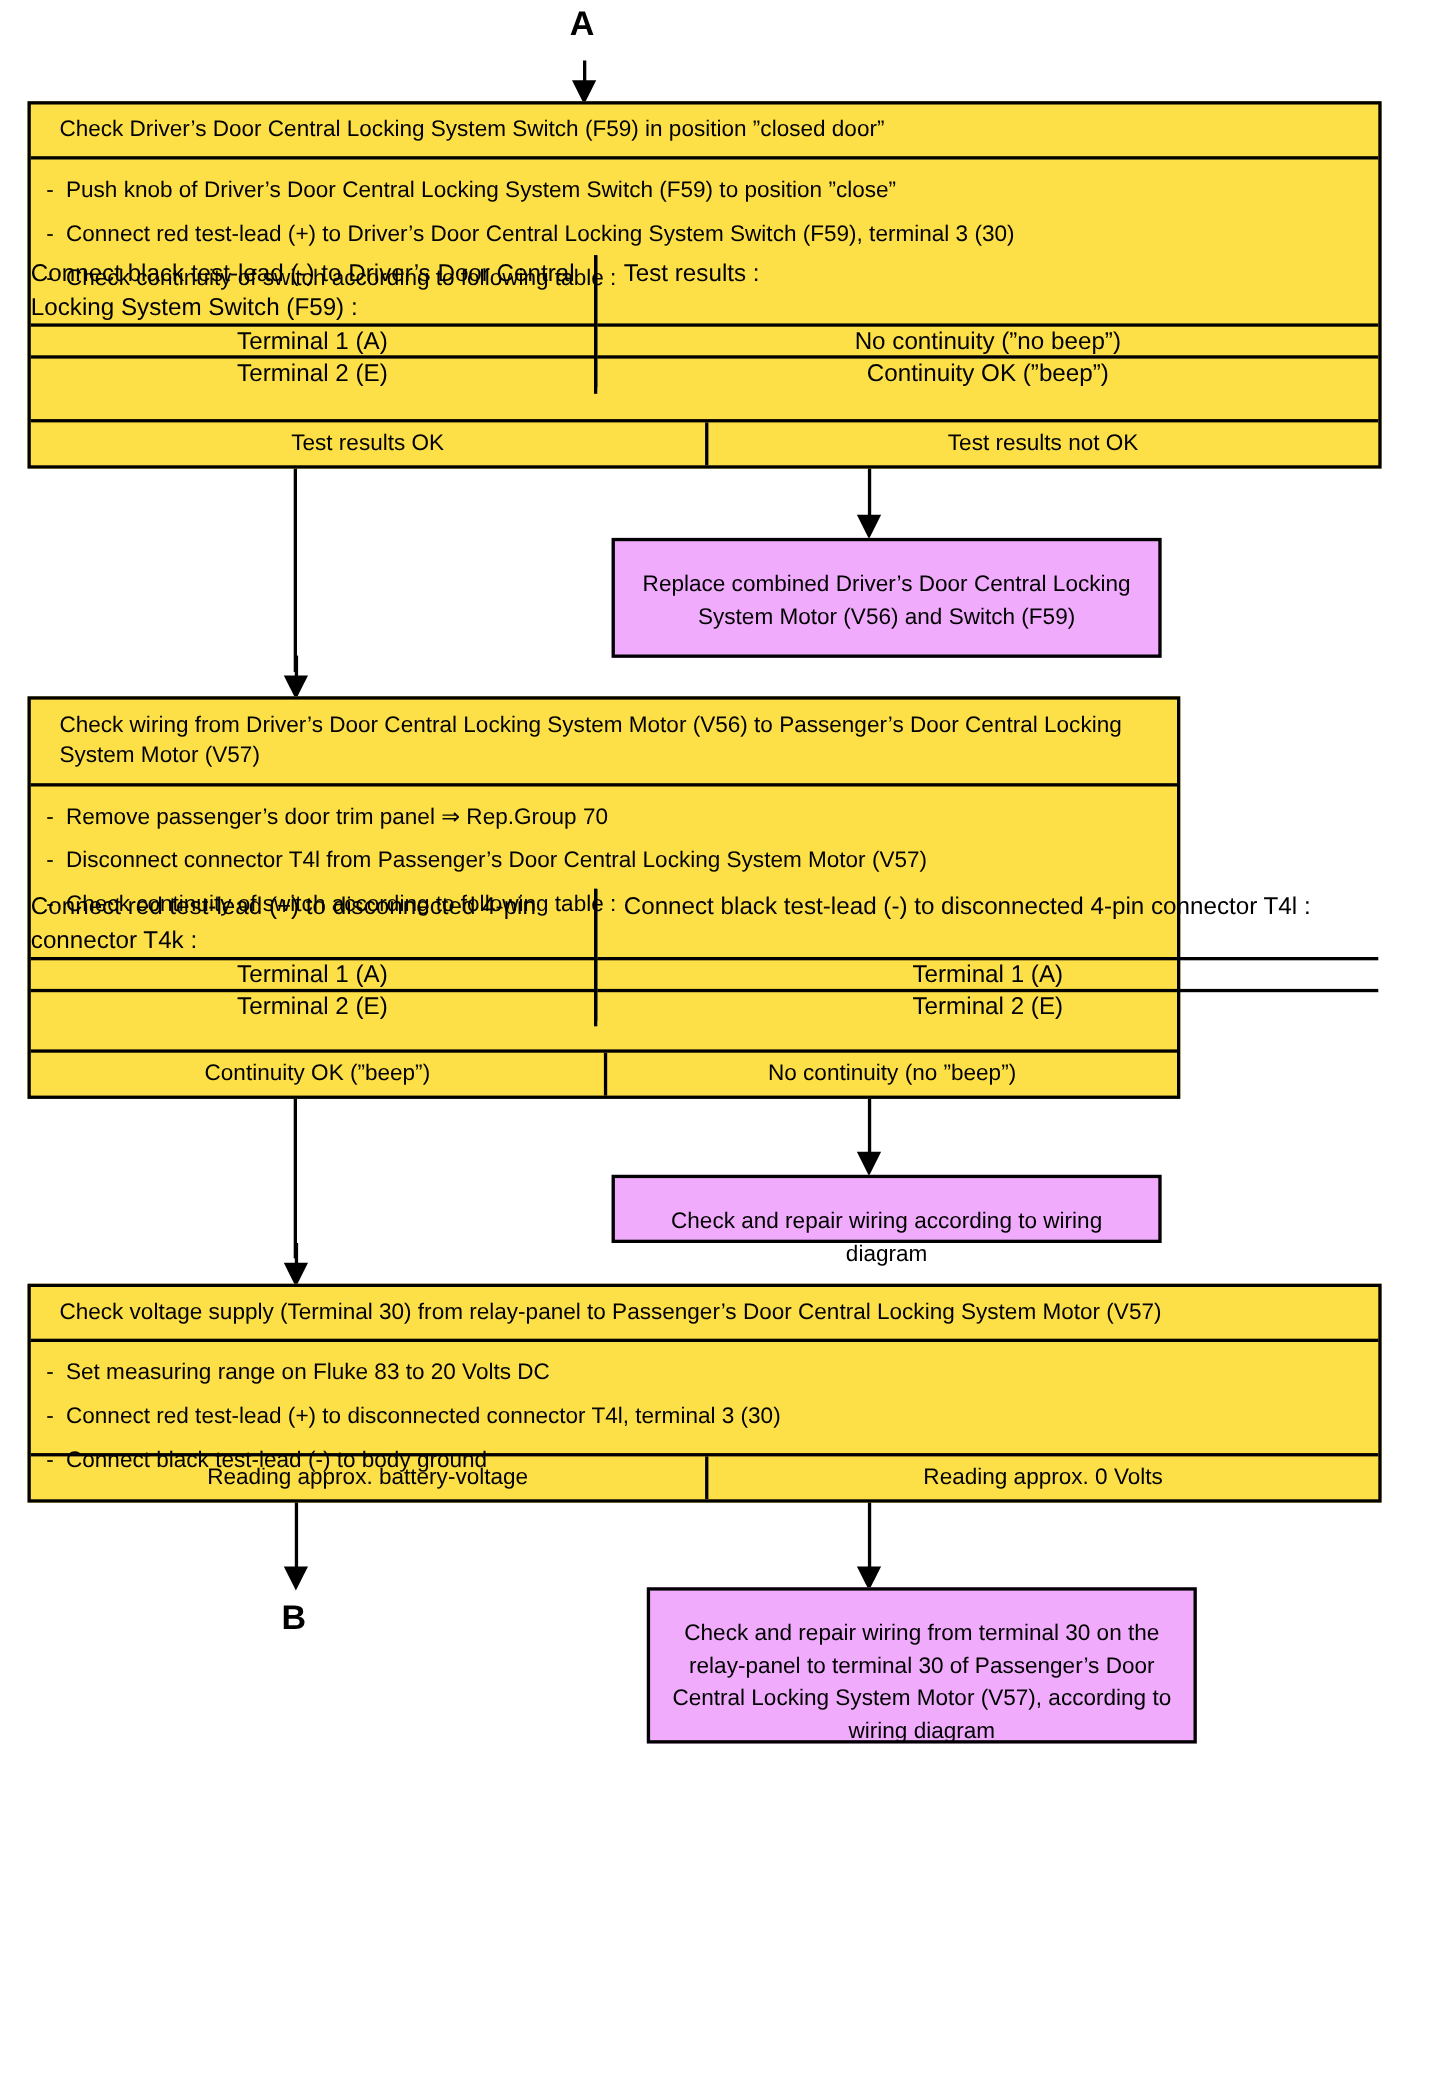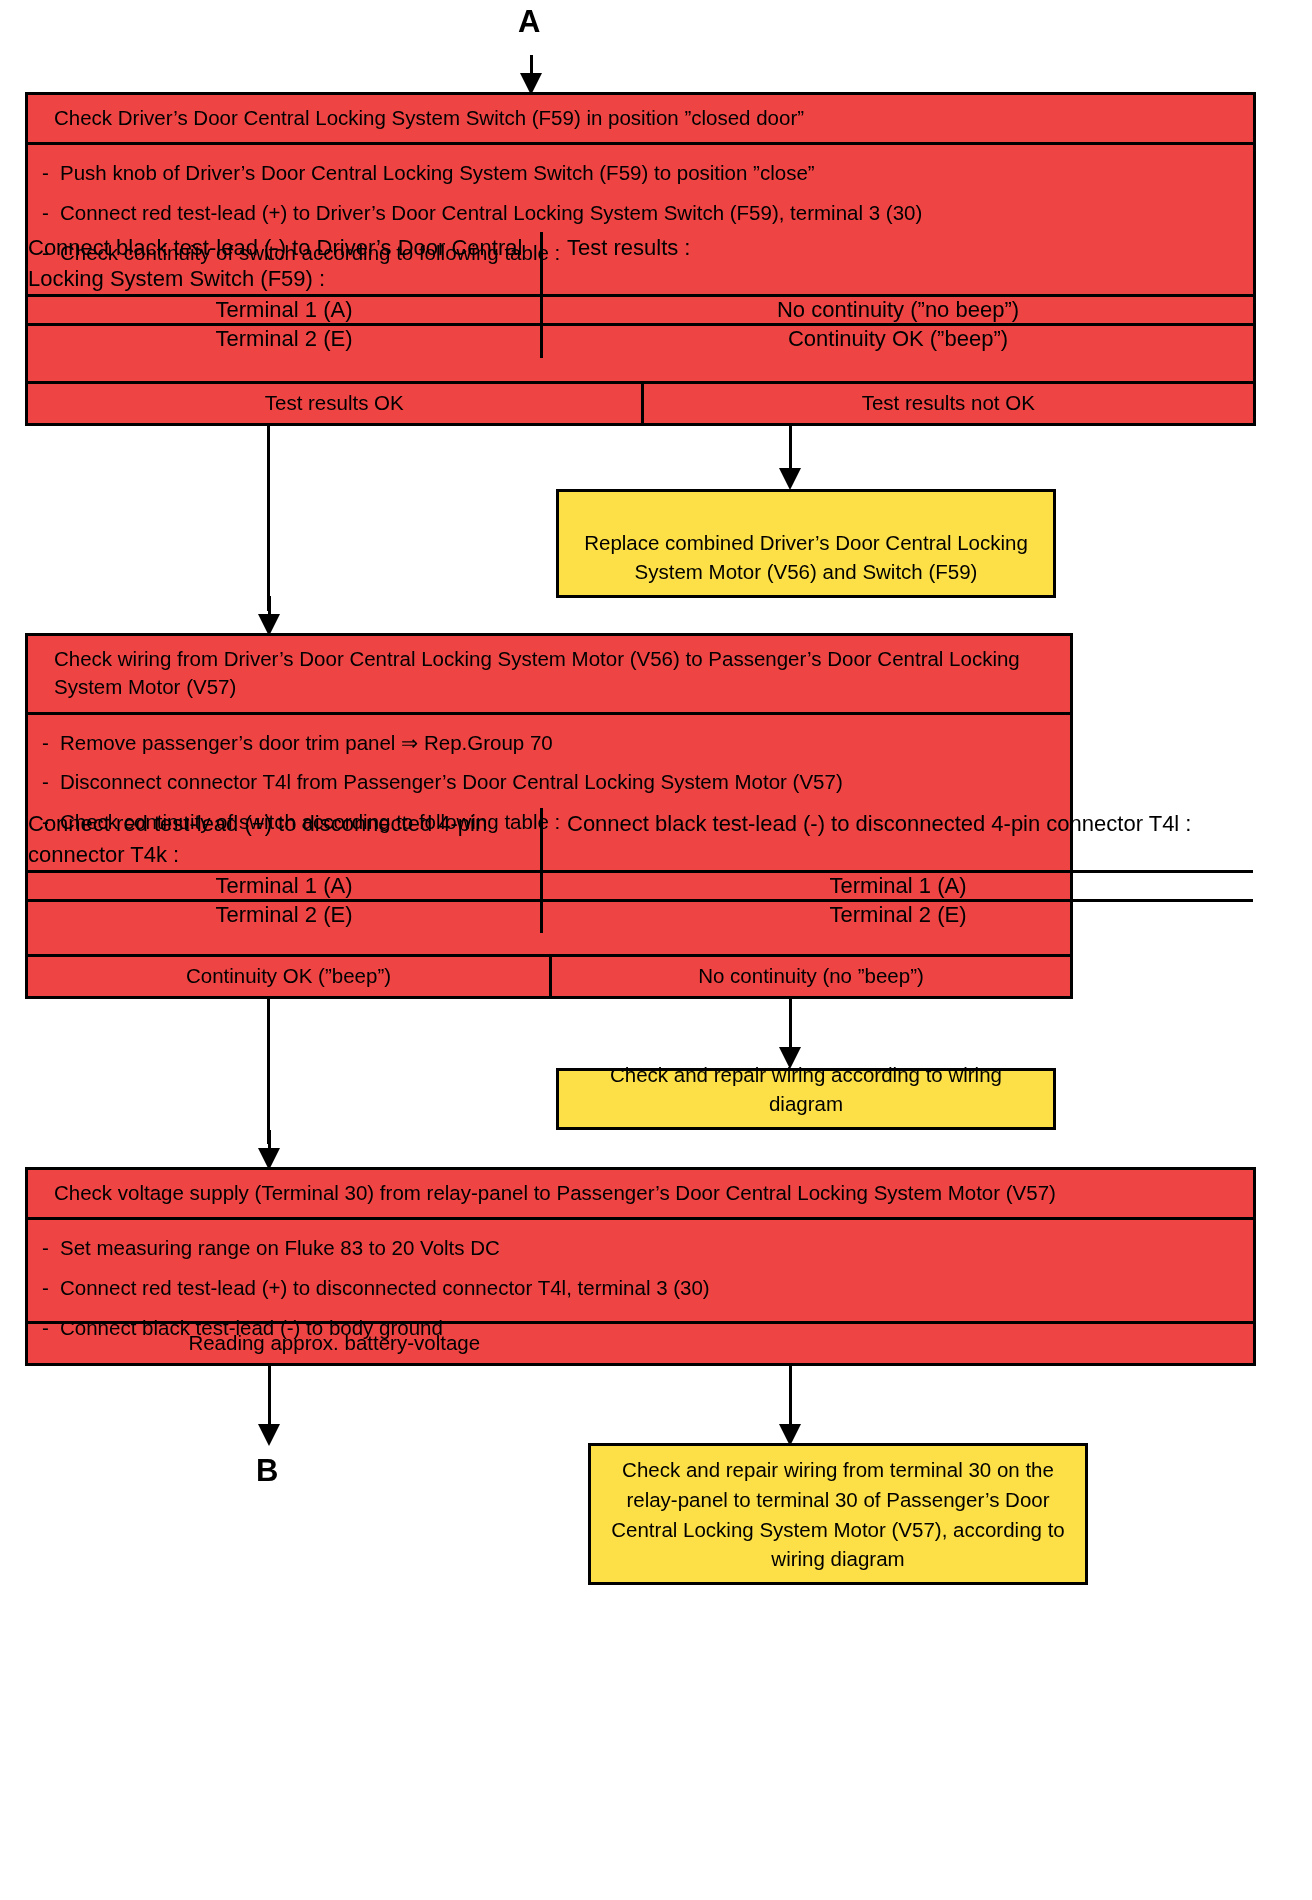--- a/index.html
+++ b/index.html
@@ -53,21 +53,21 @@
     position: absolute;
     width: 3px;
     background: #000;
   }
 
   
   .block {
     position: absolute;
     border: 3px solid #000;
     box-sizing: border-box;
-    background: #ef4444;
+    background: #fde047;
   }
   .block-title {
     padding: 9px 0 10px 26px;
     font-size: 20.5px;
     line-height: 1.38;
     border-bottom: 3px solid #000;
     box-sizing: border-box;
   }
   .block-steps {
     padding: 8px 0 6px 10px;
@@ -140,28 +140,28 @@
   }
   .outcome .cell.right {
     border-left: 3px solid #000;
   }
 
   
   .action-box {
     position: absolute;
     border: 3px solid #000;
     box-sizing: border-box;
-    background: #fde047;
+    background: #f0abfc;
     display: flex;
-    align-items: flex-end;
+    align-items: flex-start;
     justify-content: center;
     text-align: center;
     font-size: 20.5px;
     line-height: 1.45;
-    padding: 8px 16px;
+    padding: 24px 16px;
   }
 
   
   .vrule {
     position: absolute;
     width: 3px;
     background: #000;
   }
 </style>
 </head>
@@ -306,20 +306,21 @@
       <span class="step-text">Connect red test-lead (+) to disconnected connector T4l, terminal 3 (30)</span>
     </div>
     <div class="step">
       <span class="step-dash">-</span>
       <span class="step-text">Connect black test-lead (-) to body ground</span>
     </div>
   </div>
 
   <div class="outcome">
     <div class="cell">Reading approx. battery-voltage</div>
+    <div class="cell right">Reading approx. 0 Volts</div>
   </div>
 </div>
 
 <div class="arrow" style="left:257px; top:1366px; width:24px; height:80px;">
   <div class="shaft" style="height:60px;"></div>
   <div class="head"></div>
 </div>
 
 <div class="conn-letter" style="left:256px; top:1455px;">B</div>
 

